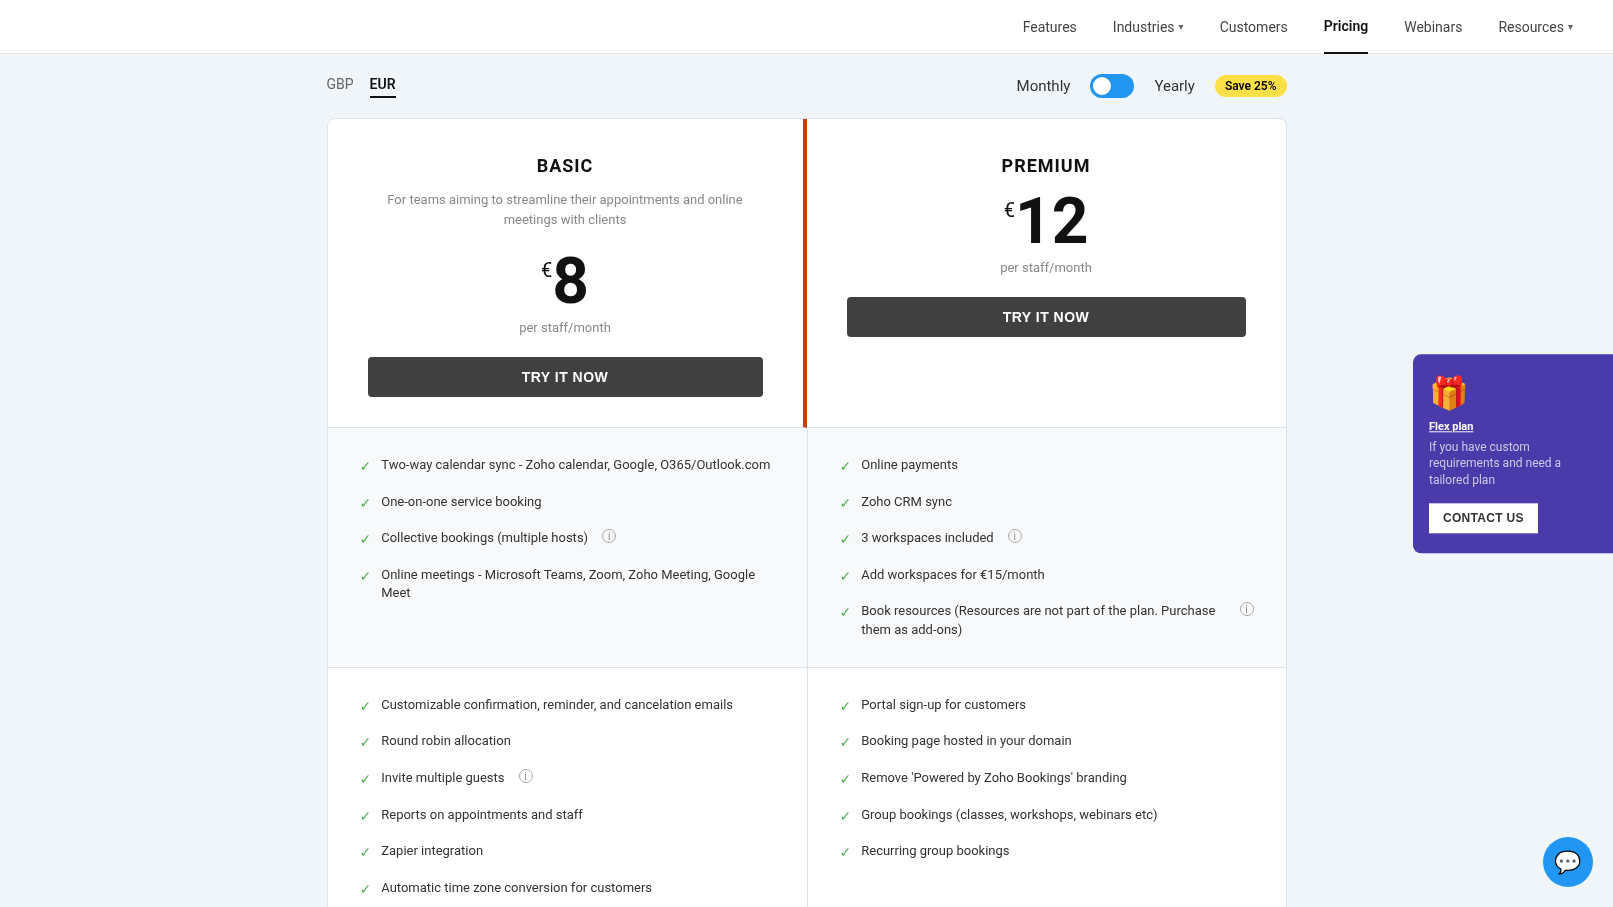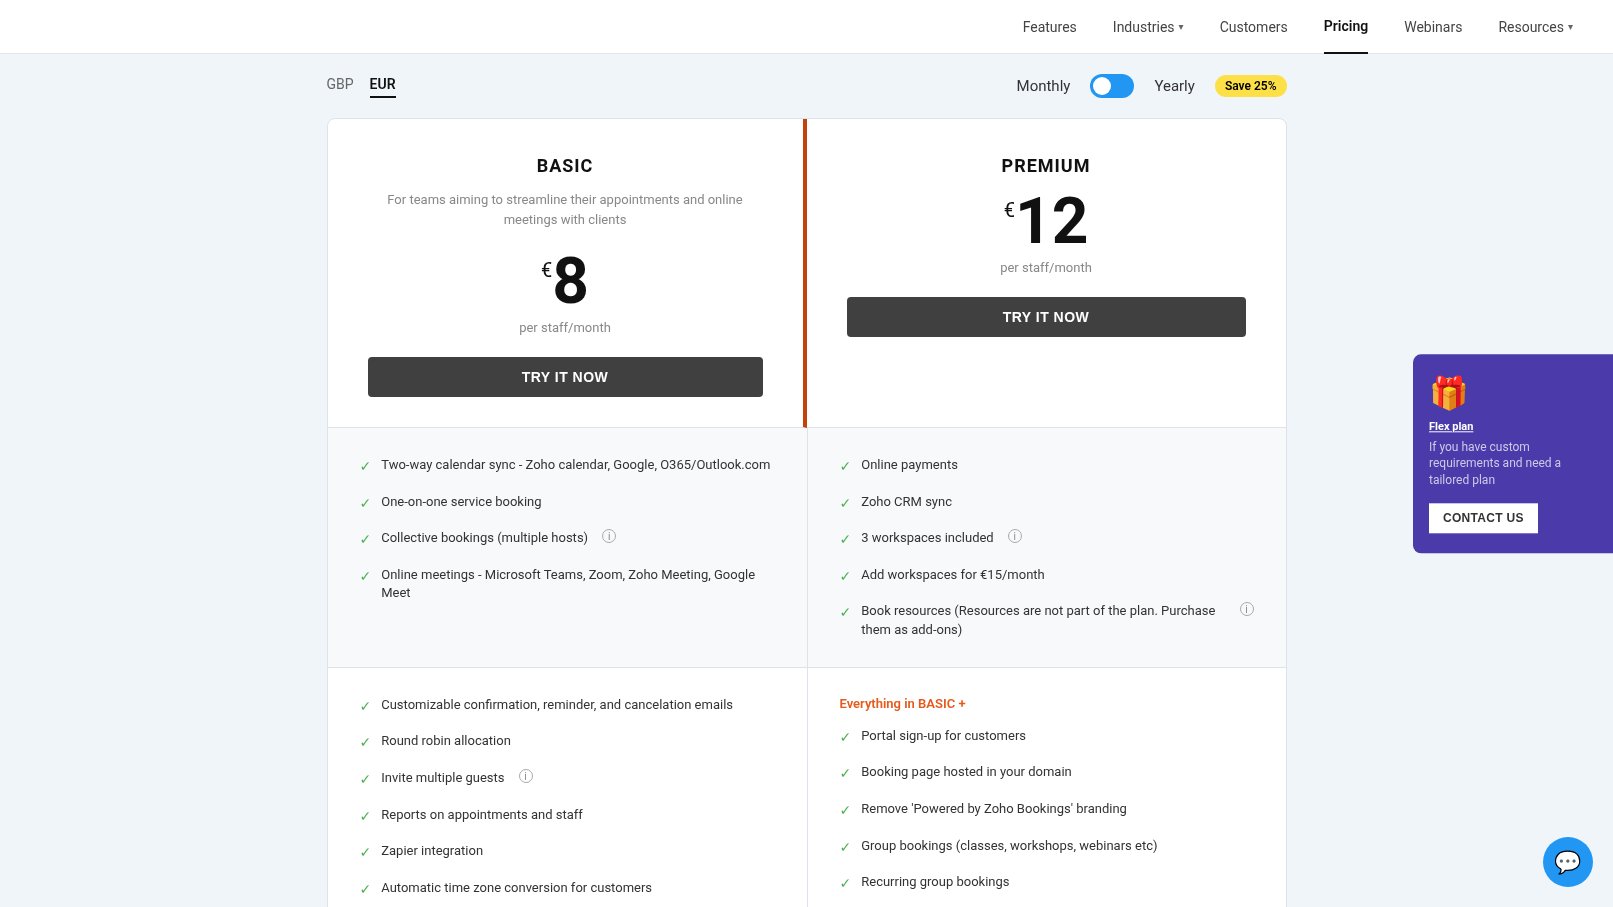--- a/index.html
+++ b/index.html
@@ -424,21 +424,20 @@
         <span class="check-icon">✓</span>
         <span>Zapier integration</span>
       </div>
       <div class="feature-item">
         <span class="check-icon">✓</span>
         <span>Automatic time zone conversion for customers</span>
       </div>
     </div>
 
     <div class="card-features-bottom right-col">
-      <div class="everything-label">Everything in BASIC +</div>
       <div class="feature-item">
         <span class="check-icon">✓</span>
         <span>Portal sign-up for customers</span>
       </div>
       <div class="feature-item">
         <span class="check-icon">✓</span>
         <span>Booking page hosted in your domain</span>
       </div>
       <div class="feature-item">
         <span class="check-icon">✓</span>

